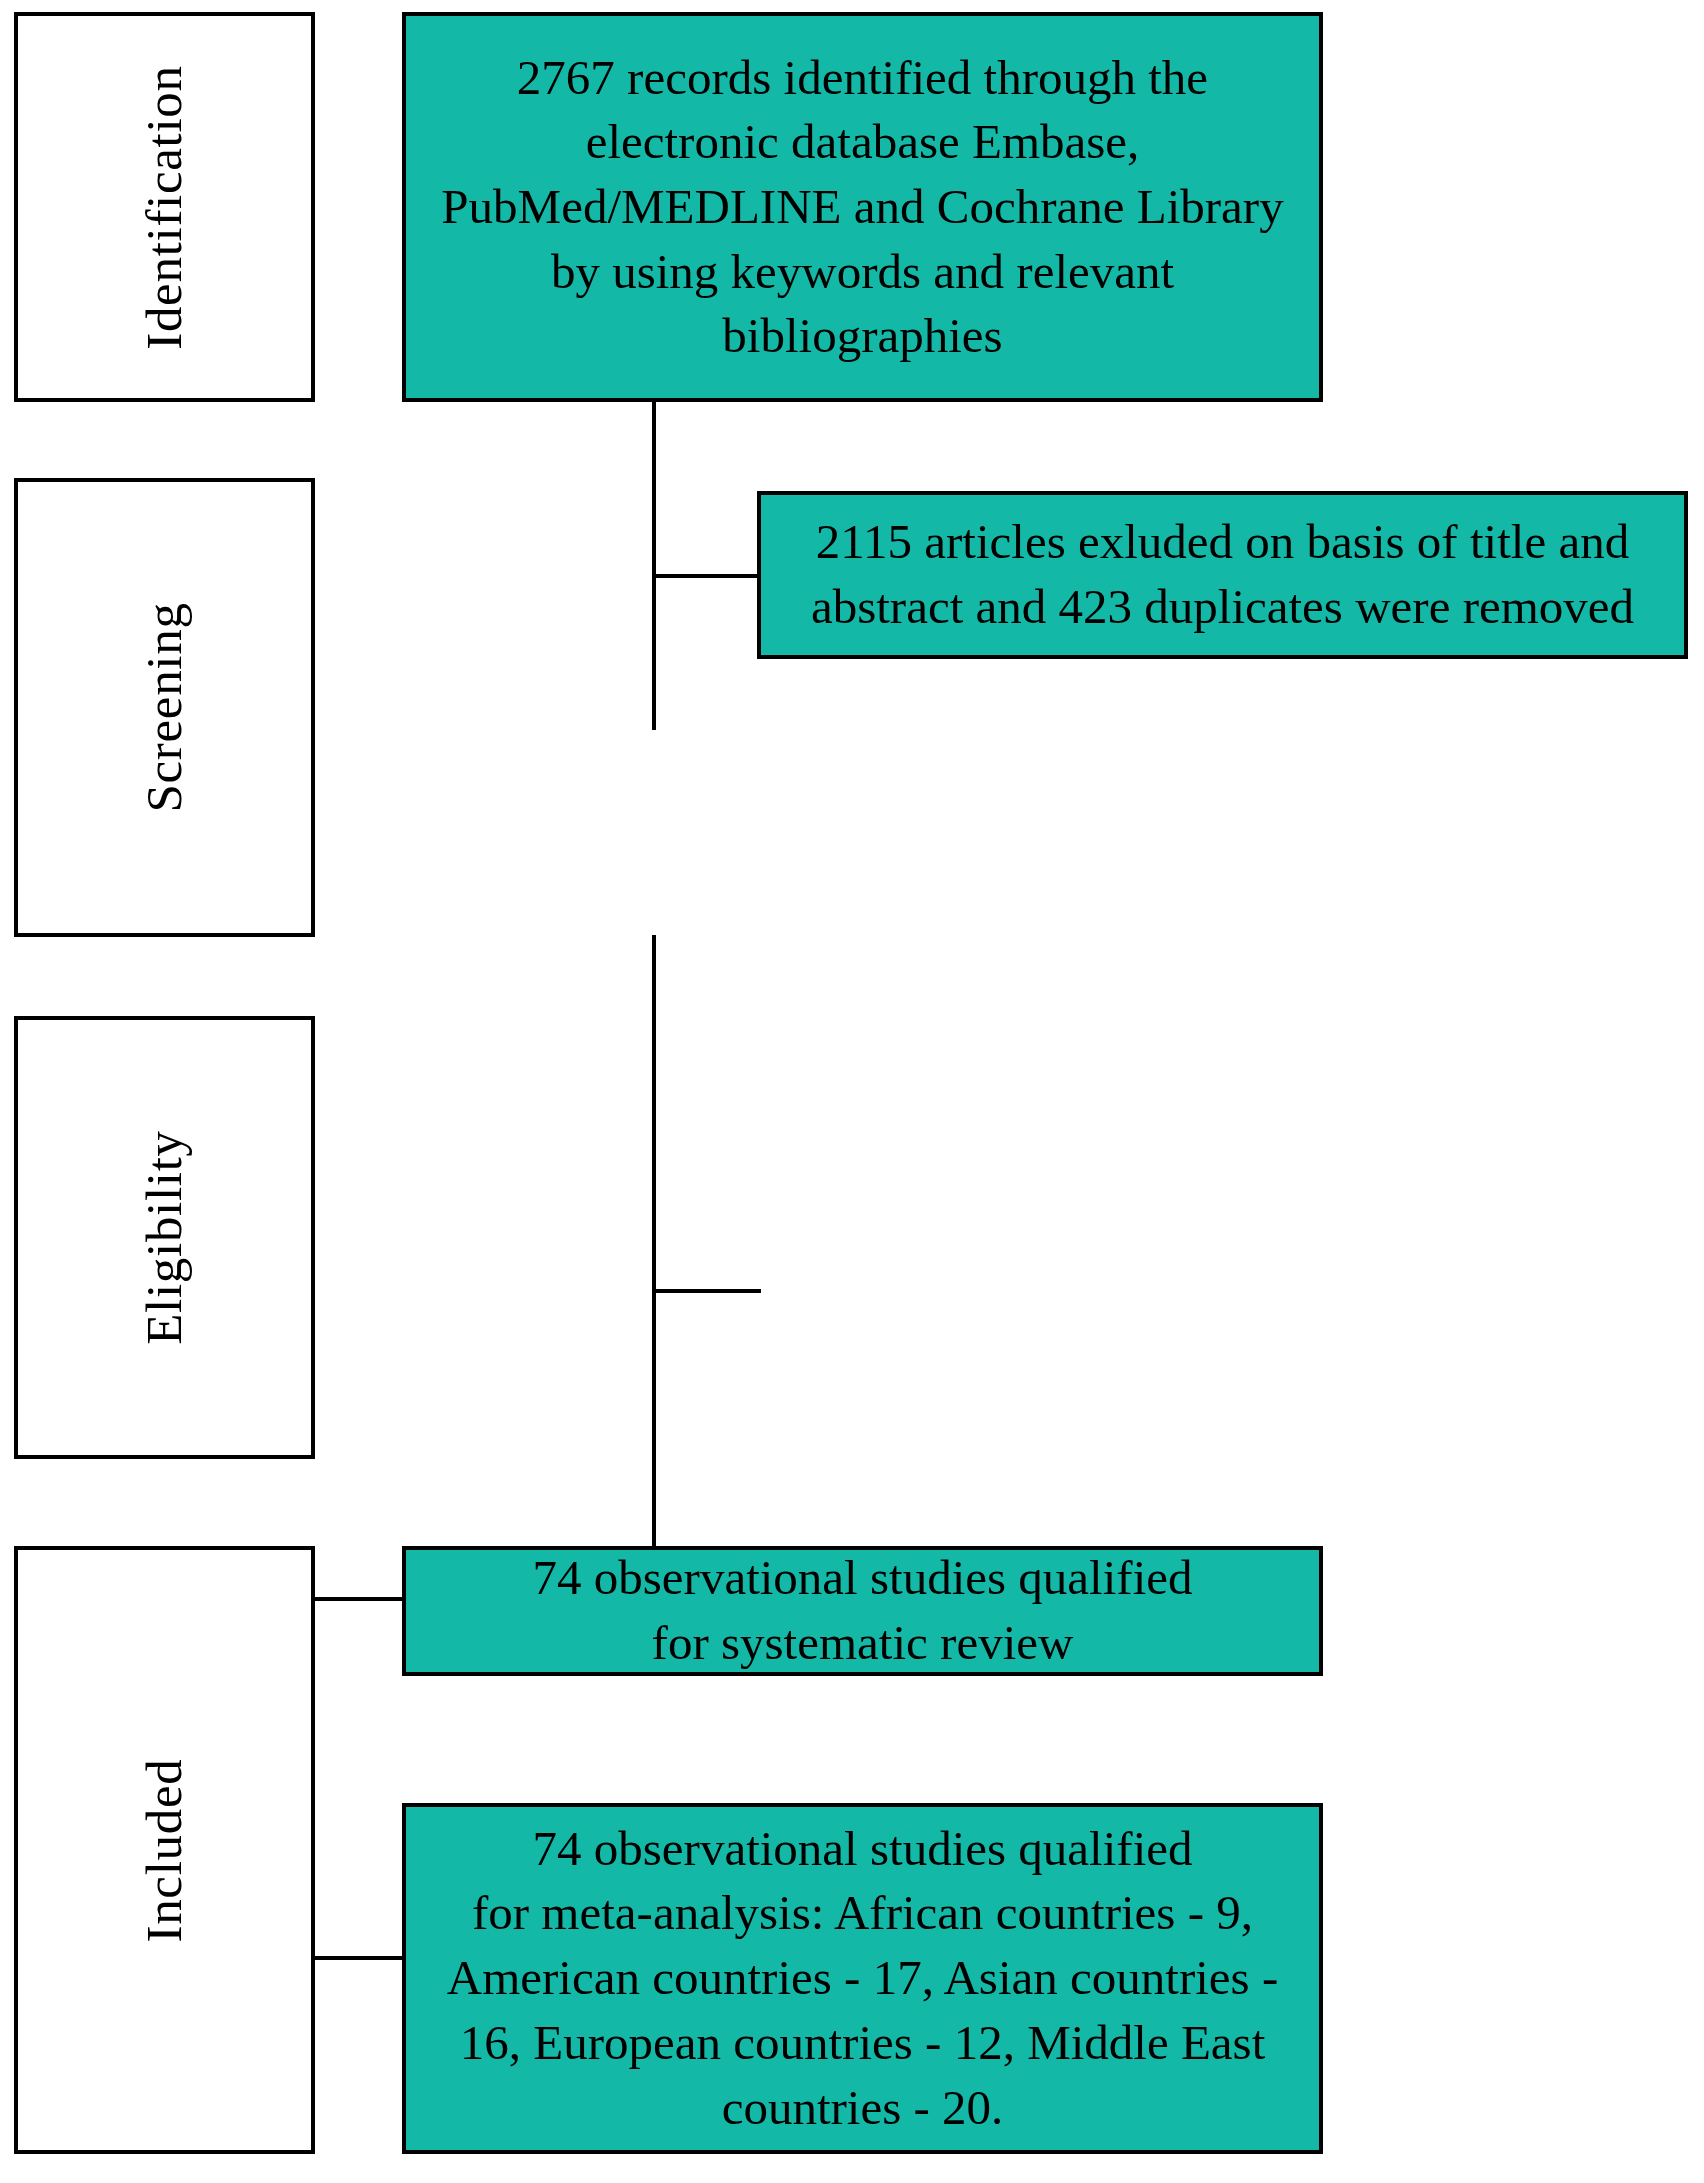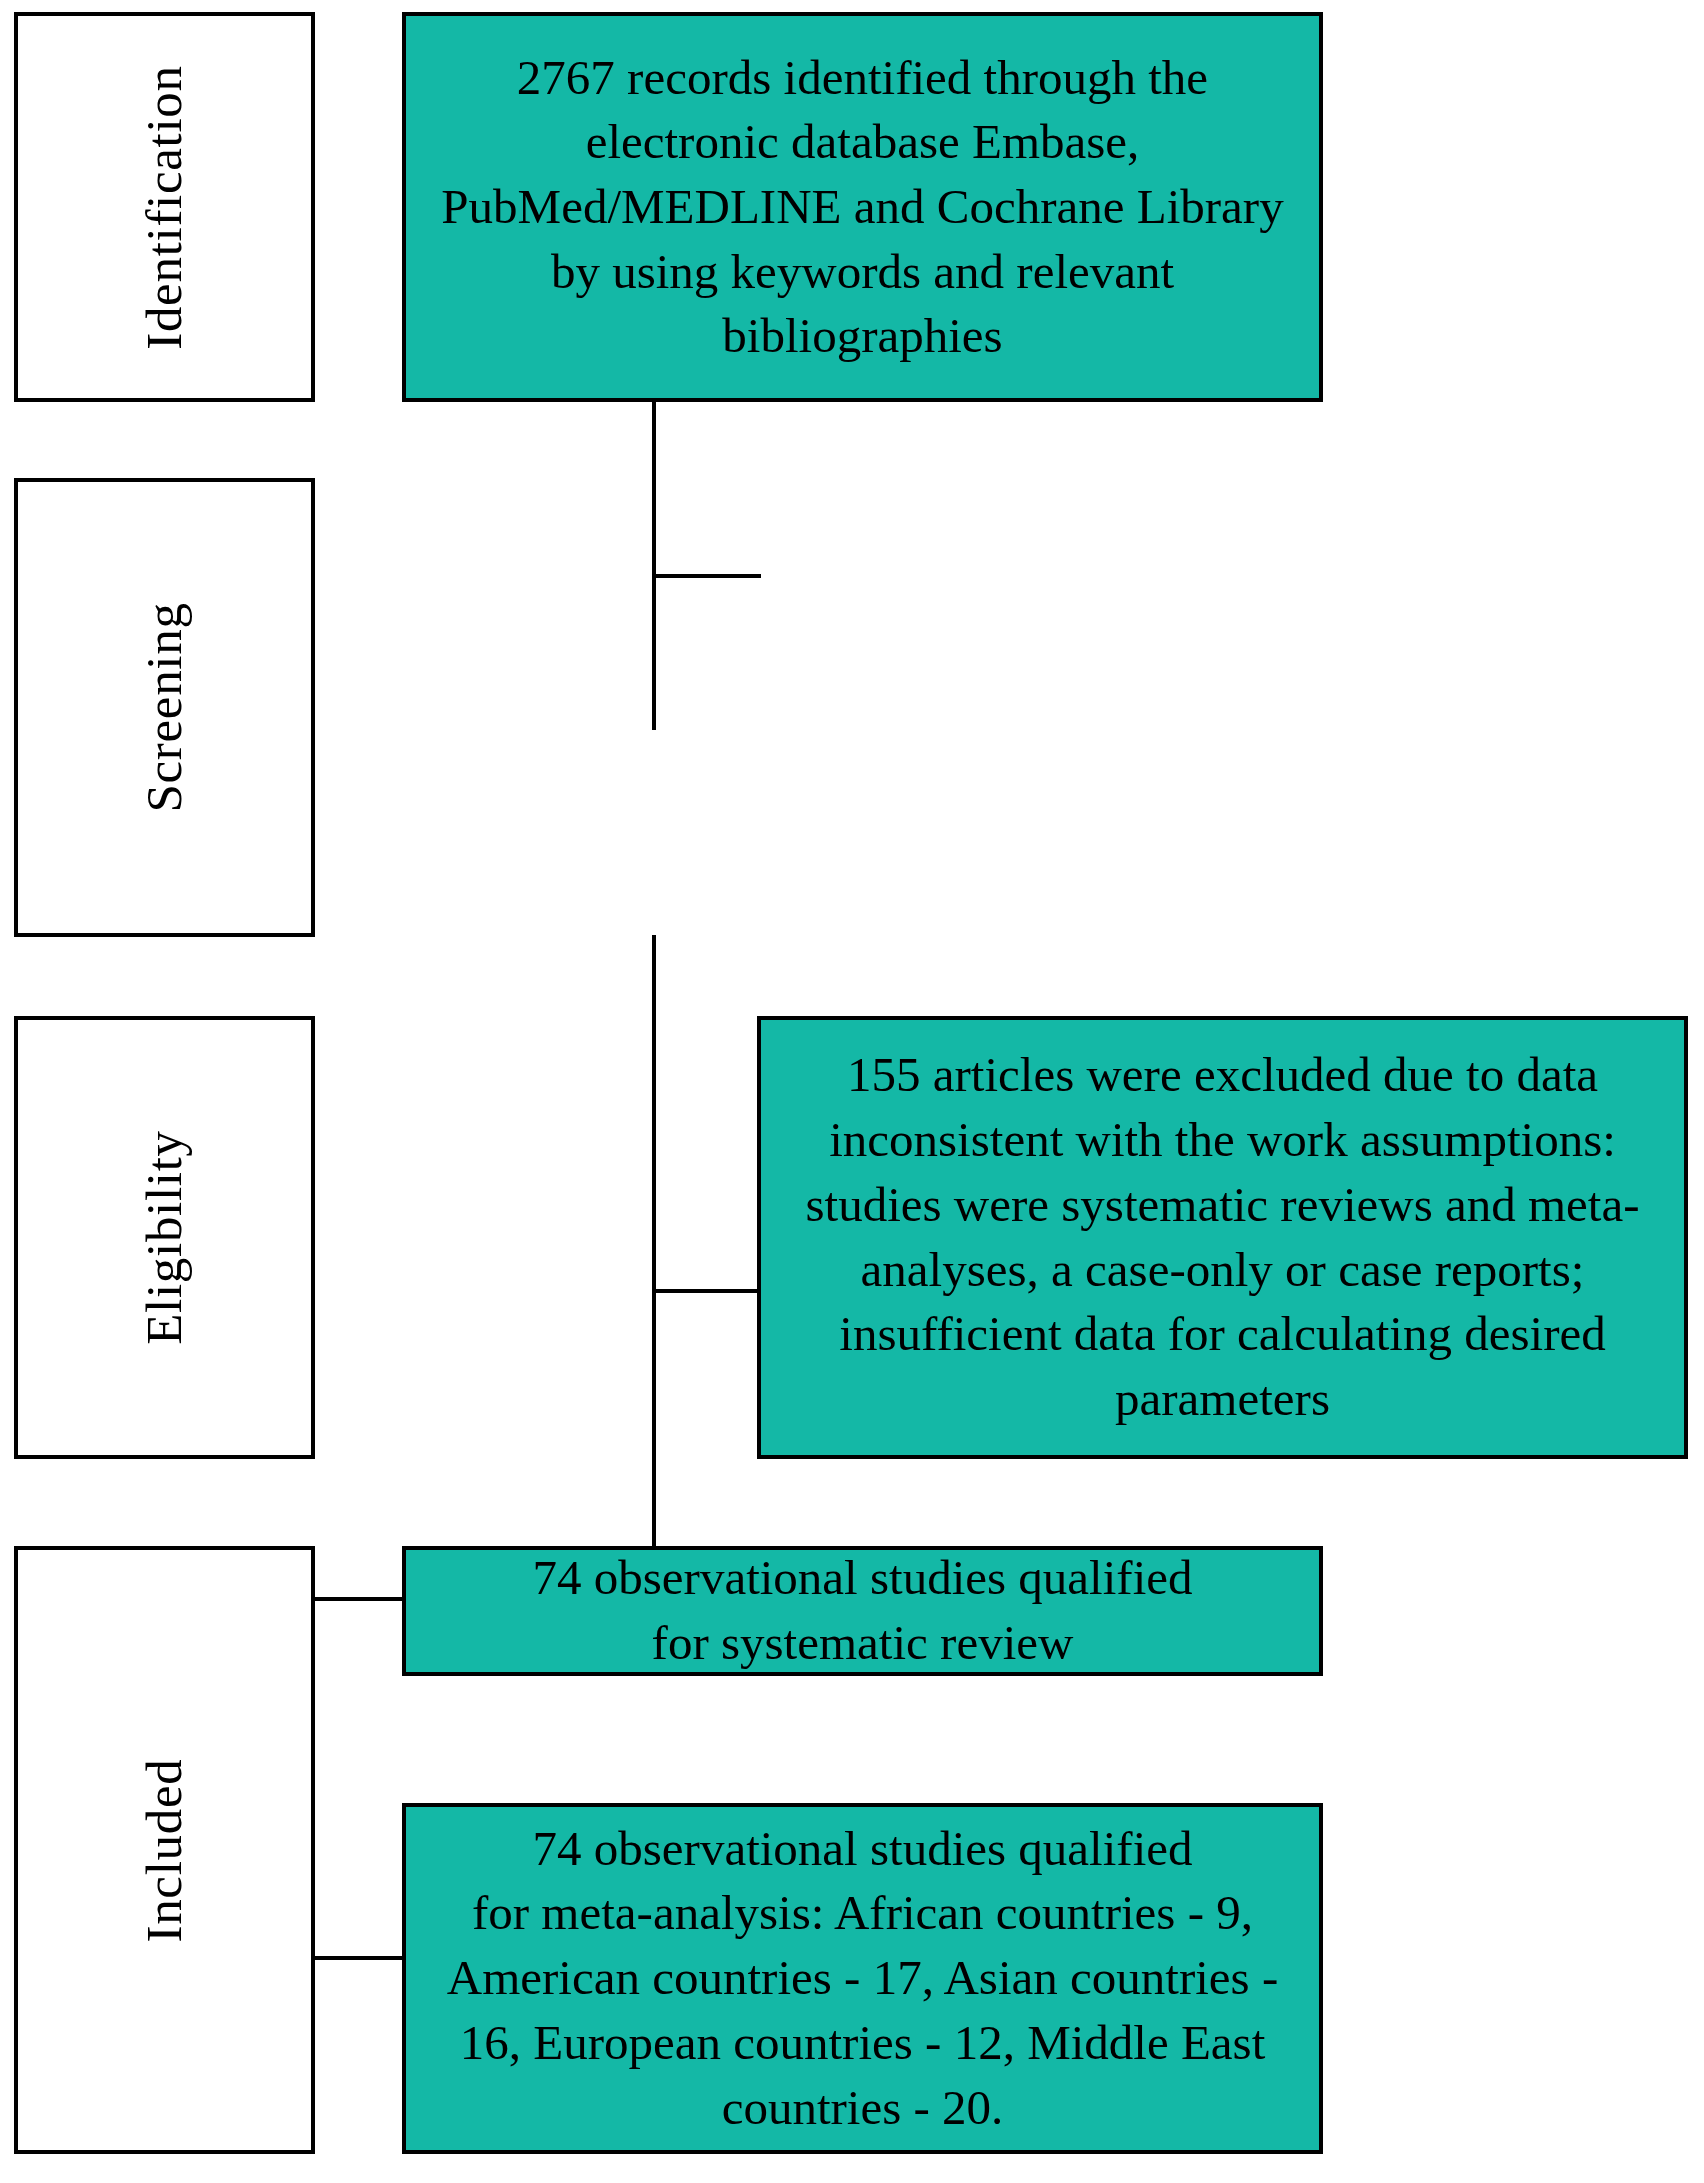--- a/index.html
+++ b/index.html
@@ -106,30 +106,26 @@
   </div>
 
   <div class="box flow-main" style="left:402px; top:12.3px; width:921px; height:390px;">
     <span class="txt">2767 records identified through the
 electronic database Embase,
 PubMed/MEDLINE and Cochrane Library
 by using keywords and relevant
 bibliographies</span>
   </div>
 
+  <div class="box flow-side" style="left:757px; top:491px; width:931px; height:168px;">
+    <span class="txt">2115 articles exluded on basis of title and
+abstract and 423 duplicates were removed</span>
+  </div>
 
 
-  <div class="box flow-side" style="left:757px; top:1016px; width:931px; height:443px;">
-    <span class="txt">155 articles were excluded due to data
-inconsistent with the work assumptions:
-studies were systematic reviews and meta-
-analyses, a case-only or case reports;
-insufficient data for calculating desired
-parameters</span>
-  </div>
 
   <div class="box flow-main" style="left:402px; top:1546px; width:921px; height:130px;">
     <span class="txt">74 observational studies qualified
 for systematic review</span>
   </div>
 
   <div class="box flow-main" style="left:402px; top:1803px; width:921px; height:351px;">
     <span class="txt">74 observational studies qualified
 for meta-analysis: African countries - 9,
 American countries - 17, Asian countries -

